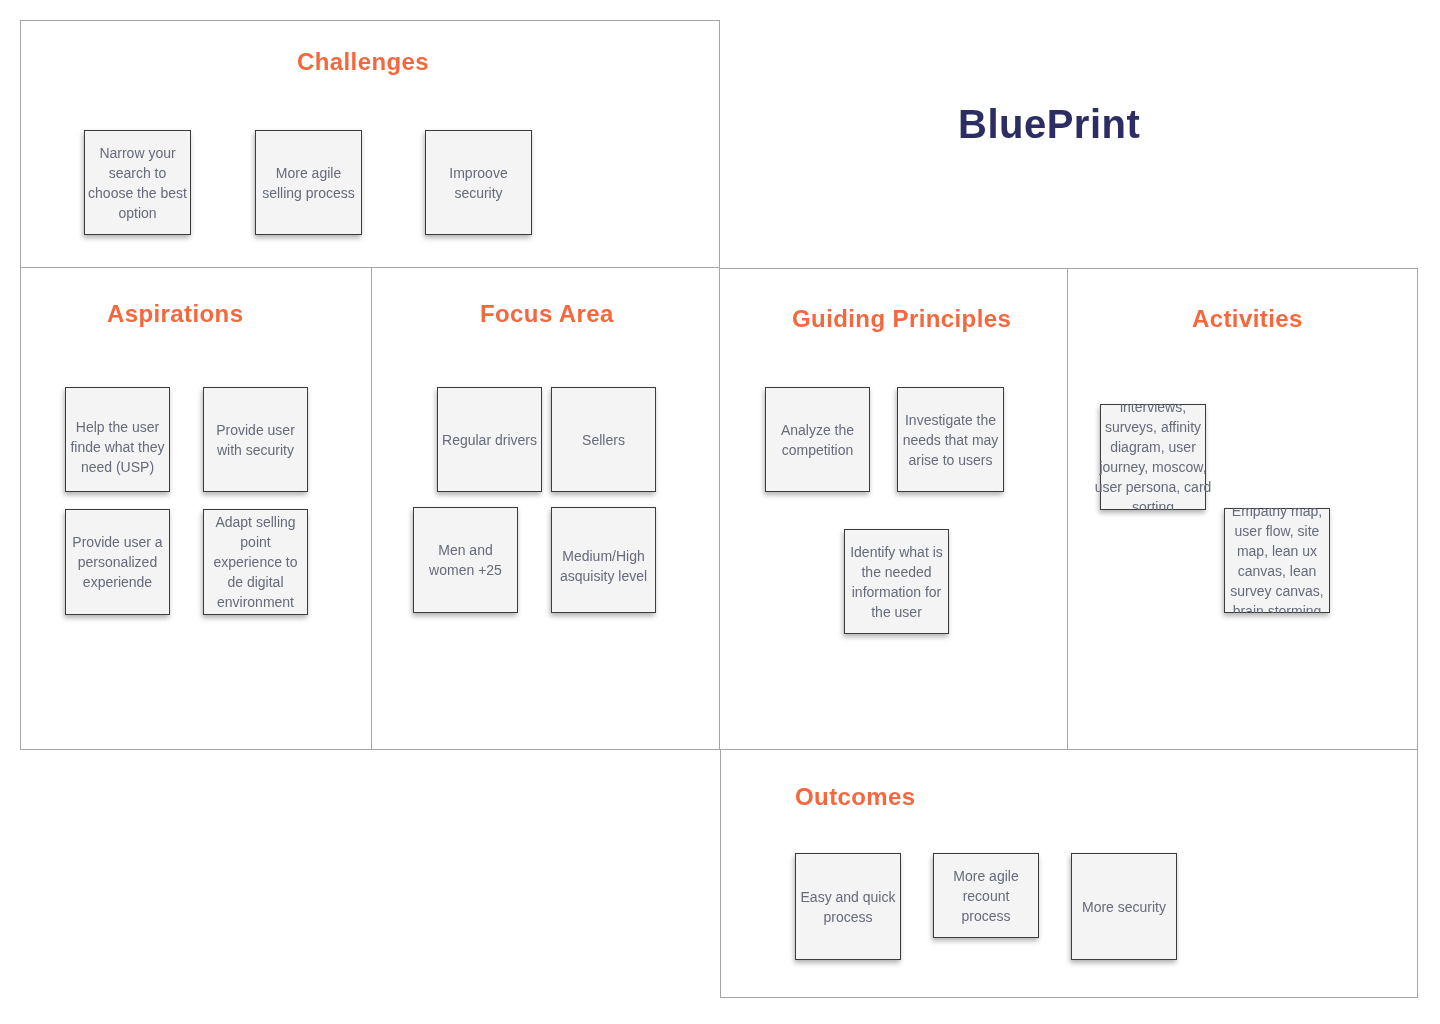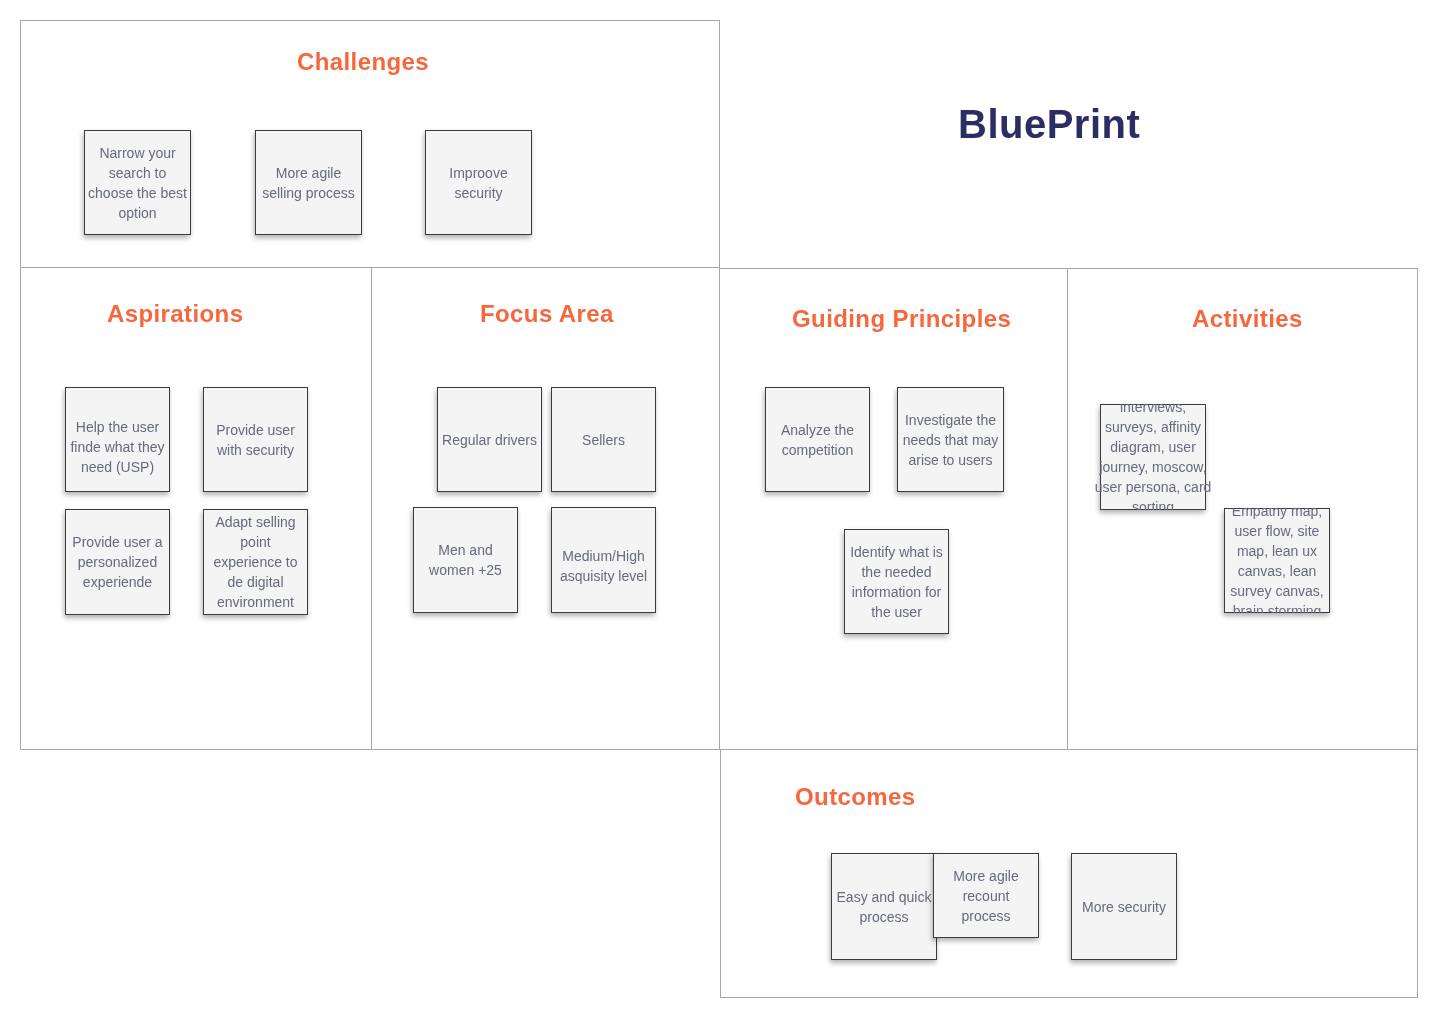--- a/index.html
+++ b/index.html
@@ -168,21 +168,21 @@
       </div>
     </div>
     <div class="note" style="left: 1224px; top: 508px; width: 106px; height: 105px;">
       <div class="note-bg"></div>
       <div class="note-clip">
         <div class="note-text" style="width: 106px;">Empathy map, user flow, site map, lean ux canvas, lean survey canvas, brain storming</div>
       </div>
     </div>
     <div class="section-box no-top" style="left: 720px; top: 750px; width: 698px; height: 248px;"></div>
     <div class="section-title" style="left: 795px; top: 785px;">Outcomes</div>
-    <div class="note" style="left: 795px; top: 853px; width: 106px; height: 107px; margin-left: 36px;">
+    <div class="note" style="left: 795px; top: 853px; width: 106px; height: 107px;">
       <div class="note-bg"></div>
       <div class="note-clip">
         <div class="note-text" style="width: 106px;">Easy and quick process</div>
       </div>
     </div>
     <div class="note" style="left: 933px; top: 853px; width: 106px; height: 85px;">
       <div class="note-bg"></div>
       <div class="note-clip">
         <div class="note-text" style="width: 96px;">More agile recount process</div>
       </div>

